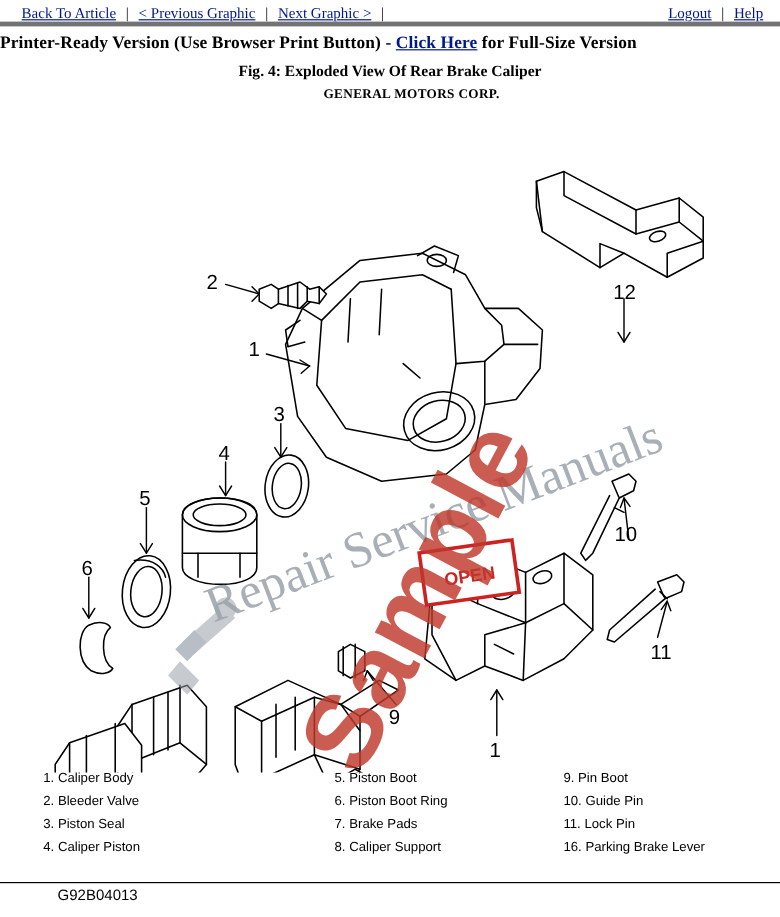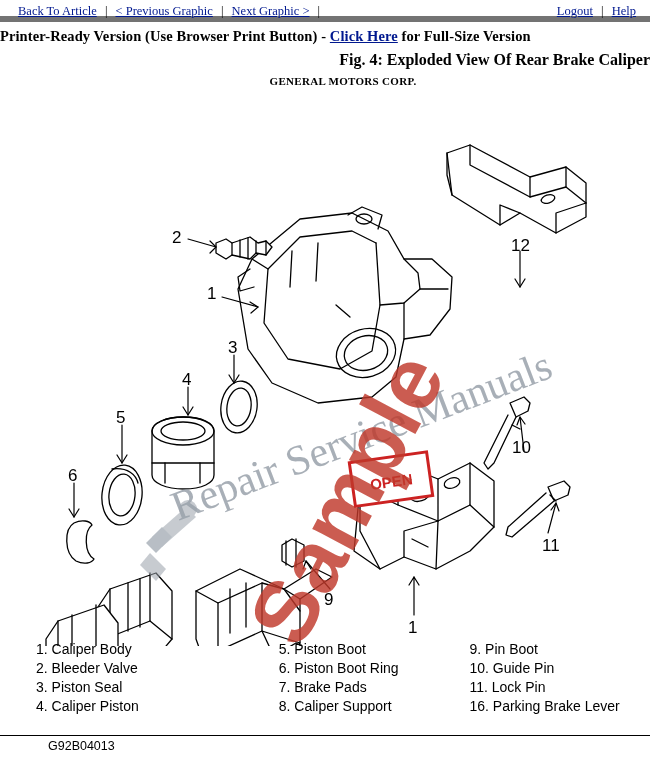--- a/index.html
+++ b/index.html
@@ -13,21 +13,21 @@
     width: 650px;
     height: 764px;
     background: #ffffff;
     overflow: hidden;
   }
 
   
   .navbar {
     position: relative;
     height: 22px;
-    border-bottom: 6px solid #737373;
+    border-bottom: 4px solid #737373;
     font-family: "Liberation Serif", serif;
     font-size: 12.5px;
   }
   .nav-left {
     position: absolute;
     left: 18px; top: 4px;
     white-space: nowrap;
   }
   .nav-right {
     position: absolute;
@@ -54,22 +54,22 @@
     color: #000;
     letter-spacing: 0.1px;
   }
   .printer-line .link {
     color: #00188f;
     text-decoration: underline;
     cursor: pointer;
     font-weight: bold;
   }
   .fig-line {
-    text-align: right;
-    font-size: 16px;
+    text-align: center;
+    font-size: 13px;
     font-weight: bold;
     margin-top: 6px;
     color: #000;
   }
   .corp-line {
     text-align: center;
     font-size: 11px;
     font-weight: bold;
     margin-top: 6px;
     color: #000;
@@ -101,21 +101,21 @@
 
   
   .legend {
     position: absolute;
     left: 0; right: 0;
     top: 640px;
     height: 90px;
     display: flex;
     padding: 0 36px;
     font-family: "Liberation Sans", sans-serif;
-    font-size: 14px;
+    font-size: 11px;
     color: #000;
   }
   .legend-col { display: flex; flex-direction: column; justify-content: flex-start; }
   .legend-col:nth-child(1) { width: 42%; }
   .legend-col:nth-child(2) { width: 33%; }
   .legend-col:nth-child(3) { width: 25%; }
   .legend-item { line-height: 19px; white-space: nowrap; }
 
   
   .footer-rule {

